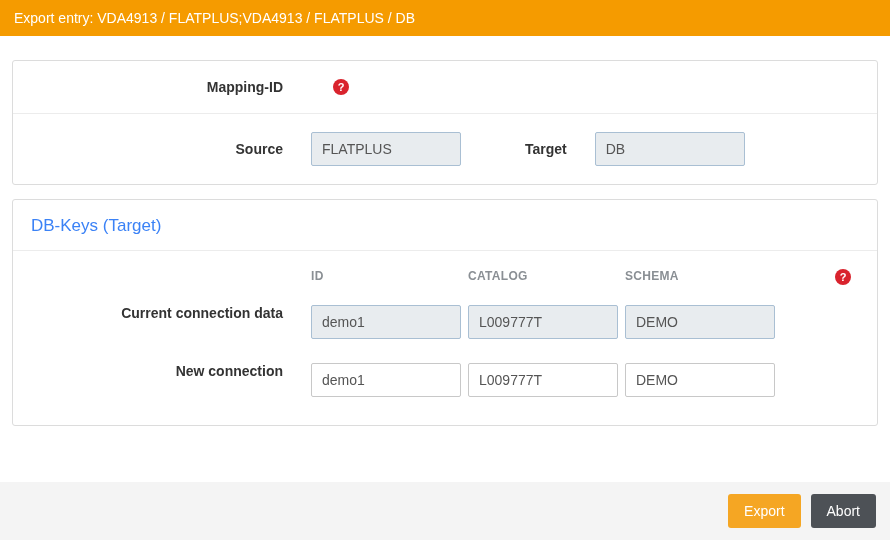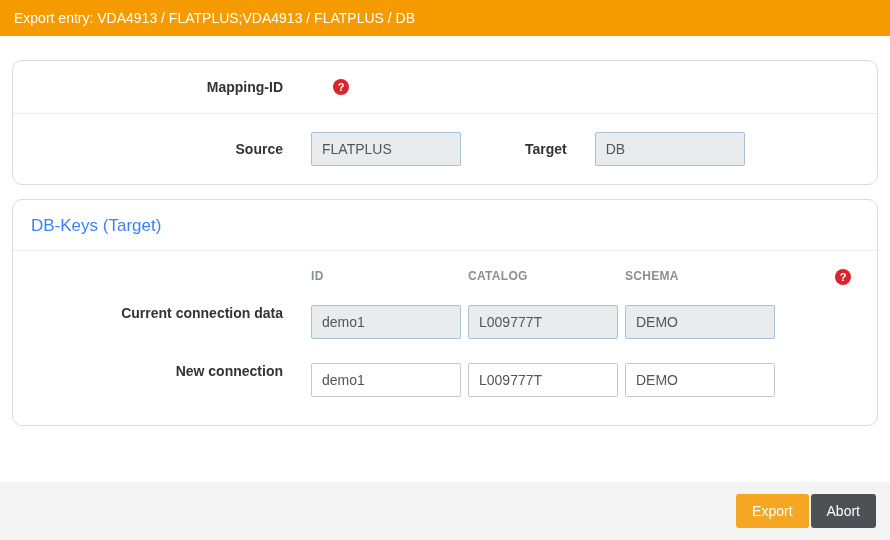--- a/index.html
+++ b/index.html
@@ -14,21 +14,21 @@
     height: 36px;
     background: #f59b00;
     color: #ffffff;
     font-size: 14px;
     line-height: 36px;
     padding: 0 14px;
     white-space: nowrap;
   }
   .panel {
     border: 1px solid #dcdcdc;
-    border-radius: 10px;
+    border-radius: 3px;
     margin: 12px 12px;
     background: #ffffff;
   }
   .panel-mapping { margin-top: 24px; }
   .panel-dbkeys { margin-top: 14px; }
 
   .form-row {
     display: flex;
     align-items: center;
     padding: 18px 18px;
@@ -110,21 +110,21 @@
   .bottom-pad { height: 16px; }
 
   .footer {
     position: absolute;
     left: 0; right: 0; bottom: 0;
     height: 58px;
     background: #f4f4f4;
     display: flex;
     align-items: center;
     justify-content: flex-end;
-    gap: 2px;
+    gap: 10px;
     padding: 0 14px;
   }
   .btn {
     height: 34px;
     padding: 0 16px;
     font-size: 14px;
     border: none;
     border-radius: 3px;
     color: #ffffff;
     cursor: pointer;

